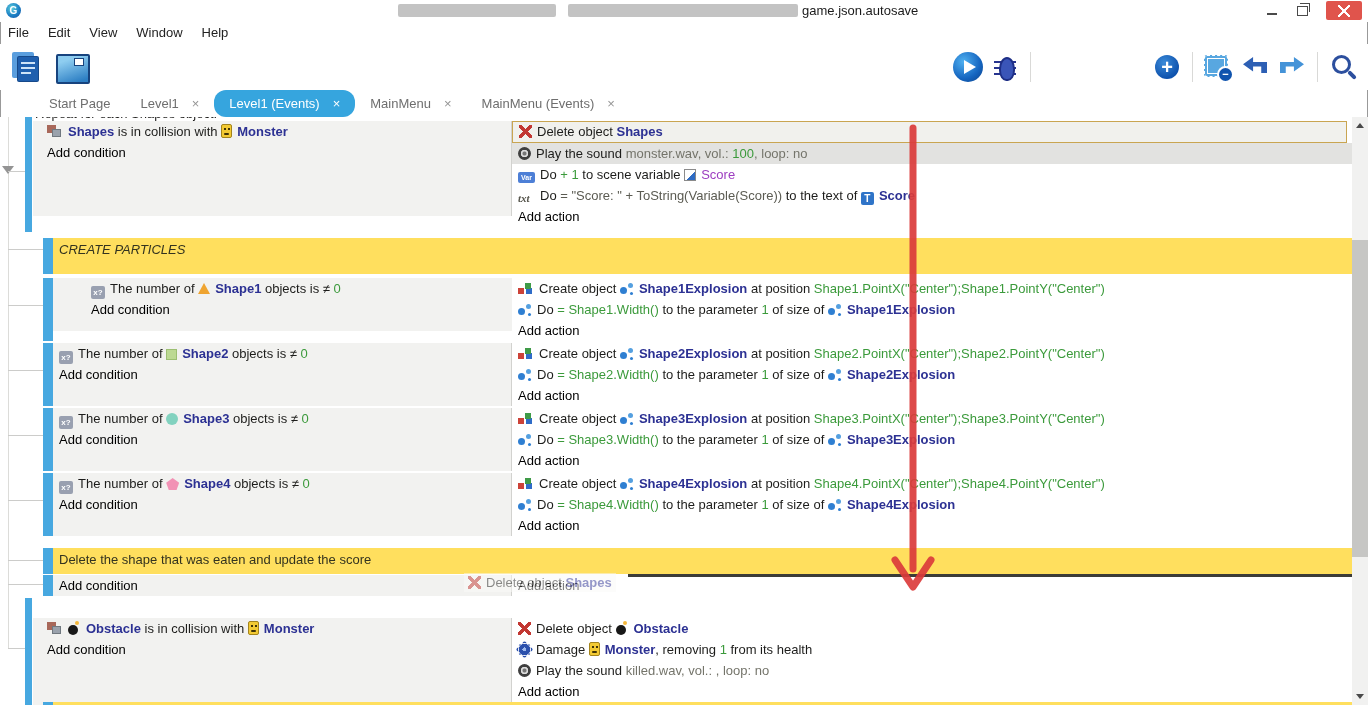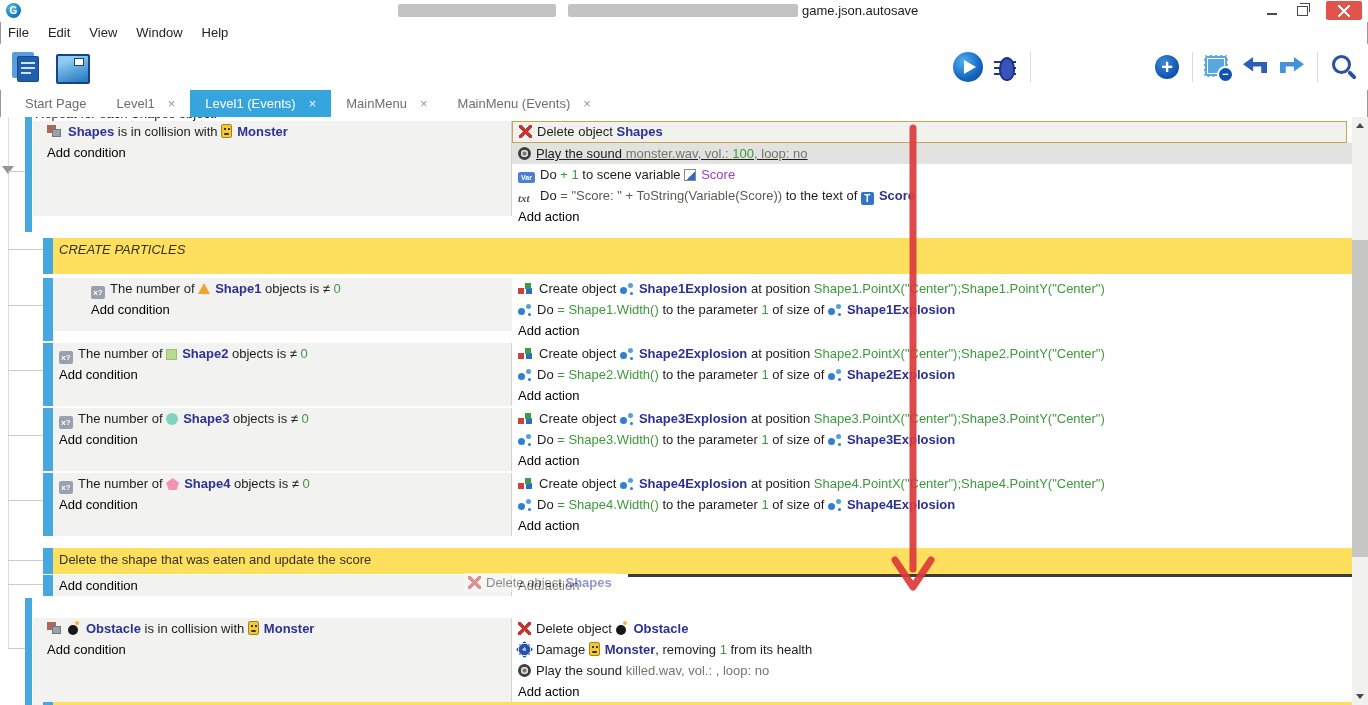--- a/index.html
+++ b/index.html
@@ -58,37 +58,37 @@
      box-shadow:inset 0 0 0 2px #58a7e0,inset 0 0 0 3px #fff;border:1px dashed #fff;}
   .remove-event-icon::after{content:"−";position:absolute;right:-1px;bottom:-1px;width:13px;height:13px;border-radius:50%;
      background:#0f53ae;border:2px solid #fff;color:#fff;font:bold 11px/12px "Liberation Sans",sans-serif;text-align:center;}
   .undo-icon::before{content:"";position:absolute;inset:5px 3px;background:#2d5fb4;
      clip-path:polygon(42% 0,42% 25%,100% 25%,100% 80%,76% 80%,76% 48%,42% 48%,42% 72%,0 36%);}
   .redo-icon::before{content:"";position:absolute;inset:5px 3px;background:#4493d8;
      clip-path:polygon(58% 0,58% 25%,0 25%,0 80%,24% 80%,24% 48%,58% 48%,58% 72%,100% 36%);}
   .search-icon::before{content:"";position:absolute;left:4px;top:3px;width:13px;height:13px;border-radius:50%;border:3px solid #2c4f9e;}
   .search-icon::after{content:"";position:absolute;right:4px;bottom:2px;width:4px;height:10px;border-radius:2px;background:#2c4f9e;transform:rotate(-45deg);}
   
-  .tabbar{height:27px;display:flex;align-items:stretch;padding-left:10px;background:#fff;}
+  .tabbar{height:27px;display:flex;align-items:stretch;padding-left:10px;background:#fff;margin-left:24px;}
   .tab{display:flex;align-items:center;gap:13px;padding:0 15px;color:#6e6e6e;white-space:nowrap;cursor:default;}
   .tab .x{color:#949494;font-size:13px;}
-  .tab.active{background:#36a5de;color:#fff;}
+  .tab.active{background:#36a5de;color:#fff;border-radius:12px;}
   .tab.active .x{color:#fff;}
   
   .sheet{position:relative;height:588px;background:#fff;overflow:hidden;}
   .blk{position:absolute;left:0;width:1352px;}
   .bar{position:absolute;top:0;bottom:0;background:#47a8e0;}
   .ehead{position:absolute;top:0;right:16px;height:20px;line-height:20px;background:#fff;white-space:nowrap;}
   .ehead.clip{height:4px;overflow:hidden;}
   .ehead.clip span{position:relative;top:-13px;display:block;}
   .cond{position:absolute;background:#f2f2f0;border-right:1px solid #d2d2cf;overflow:hidden;}
   .act{position:absolute;left:512px;width:840px;background:#fff;overflow:hidden;}
   .row{height:21px;line-height:21px;padding-left:6px;white-space:nowrap;overflow:hidden;}
   .row.sel{height:20px;line-height:20px;border:1px solid #c9a551;background:#f1f1ed;margin-right:5px;}
-  .row.alt{background:#e2e2e0;text-decoration:underline;}
+  .row.alt{background:#e2e2e0;}
   .com{position:absolute;top:0;bottom:0;background:#ffdf5e;color:#33331f;padding-top:3px;}
   .cline{line-height:17px;padding-left:6px;white-space:nowrap;overflow:hidden;}
   .s-p{color:#1d1d1b;} .s-o{color:#2c3193;font-weight:bold;} .s-g{color:#3b9a3b;}
   .s-m{color:#000000;} .s-d{color:#5b5b52;} .s-q{color:#9d3dc0;} .s-y{color:#74746a;}
   .ghost{position:absolute;opacity:.5;background:#fafaf8;height:19px;line-height:19px;padding:0 4px;white-space:nowrap;}
   .dropline{position:absolute;background:#3c3c38;height:3px;}
   .vline{position:absolute;width:1px;background:#dcdcd9;}
   .dash{position:absolute;height:1px;background:#ccccca;}
   .collapse-tri{position:absolute;width:0;height:0;border-left:6px solid transparent;border-right:6px solid transparent;border-top:8px solid #949494;}
   .arrow-svg{position:absolute;left:0;top:0;pointer-events:none;}

